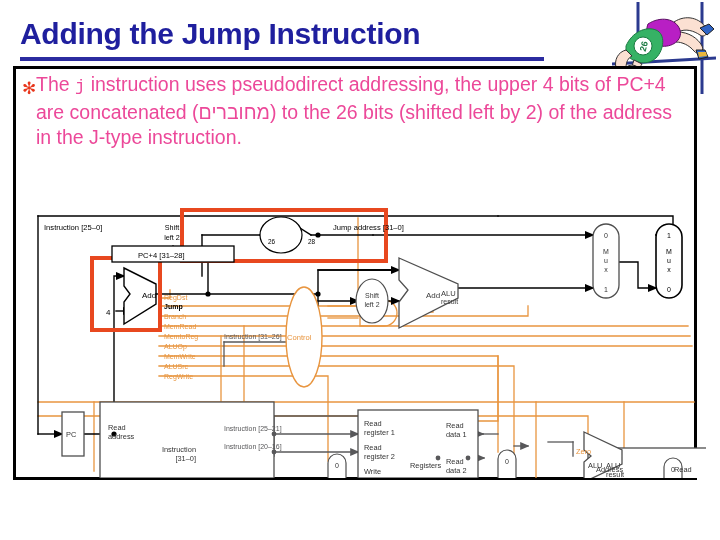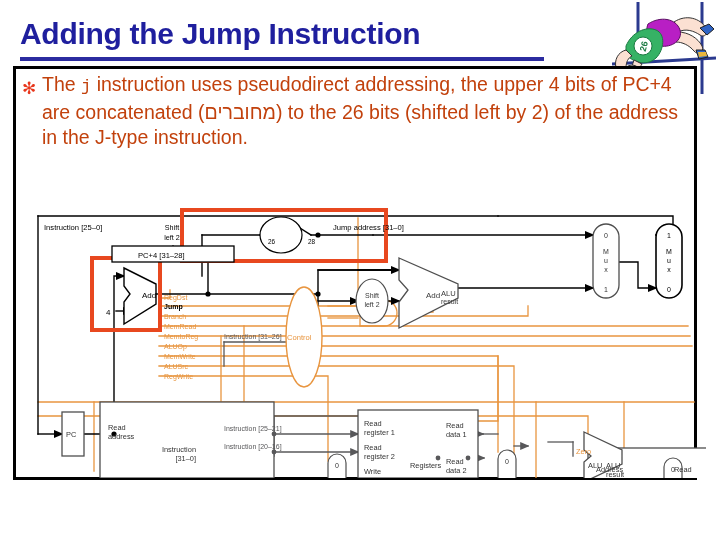--- a/index.html
+++ b/index.html
@@ -36,22 +36,22 @@
 
   
   .bullet-row{
     position:absolute;left:22px;top:72px;width:660px;
   }
   .bullet-mark{
     position:absolute;left:0px;top:10px;width:14px;height:14px;
     color:#e8361b;font-size:17px;line-height:14px;
   }
   .bullet-text{
-    position:absolute;left:20px;top:0px;width:656px;
-    font-size:19.5px;line-height:25.5px;color:#c2410c;
+    position:absolute;left:14px;top:0px;width:656px;
+    font-size:19.5px;line-height:25.5px;color:#ec4899;
   }
   .mono{font-family:"Liberation Mono", monospace;font-size:17px;}
   .heb{direction:rtl;unicode-bidi:embed;}
 
   
   .diagram{
     position:absolute;left:28px;top:206px;
     width:678px;height:272px;
     overflow:hidden;
   }

